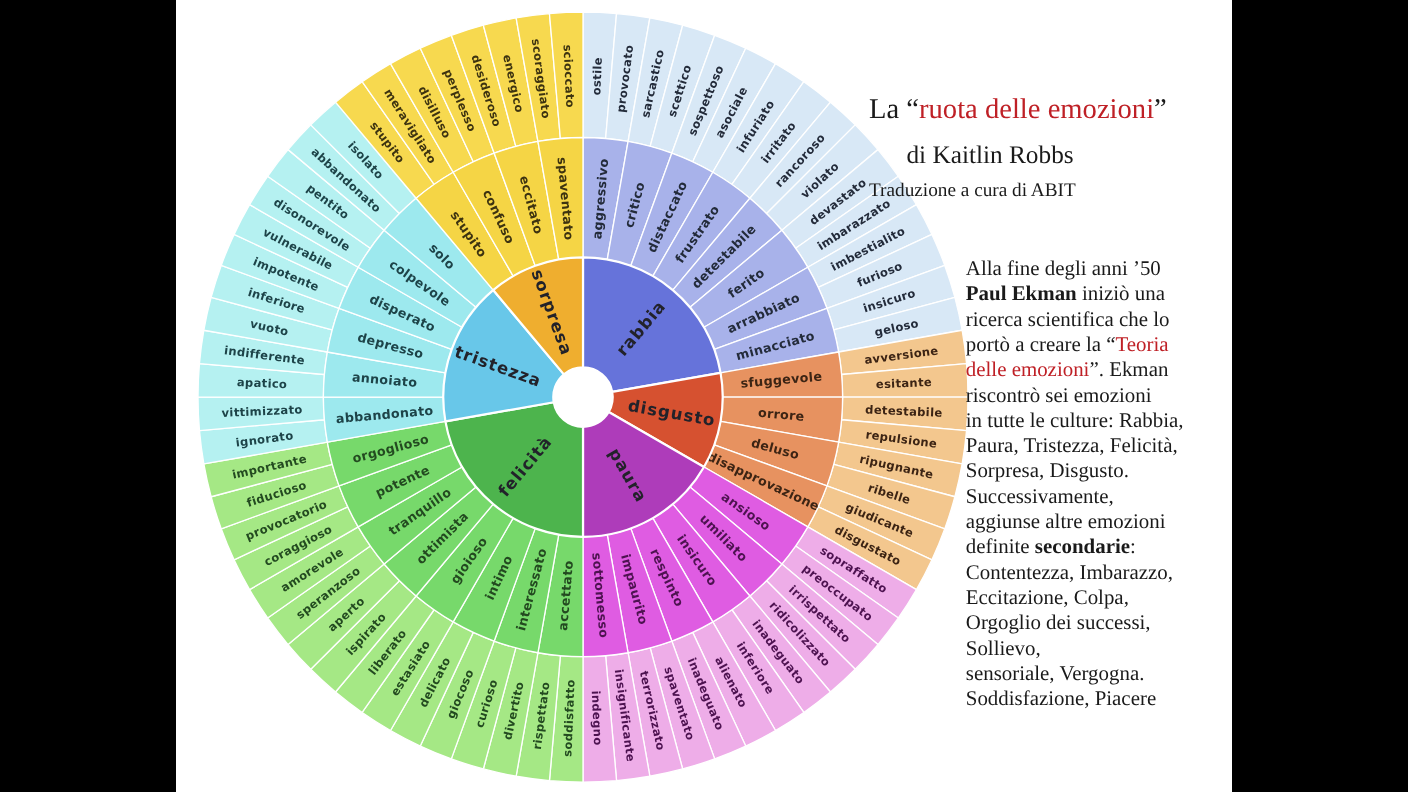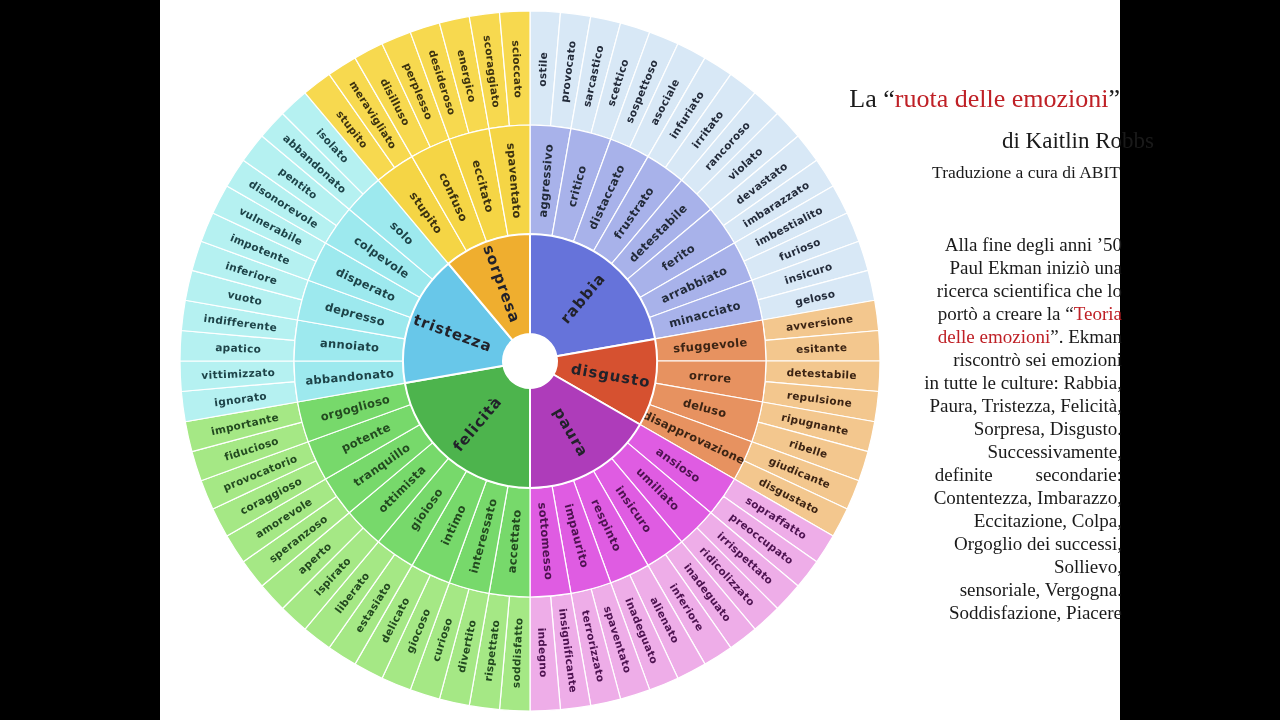--- a/index.html
+++ b/index.html
@@ -4,27 +4,27 @@
 <style>
   html,body{margin:0;padding:0;background:#000;}
   .stage{position:relative;width:1280px;height:720px;background:#000;overflow:hidden;
          font-family:"Liberation Sans",sans-serif;}
   .content-bg{position:absolute;left:160px;top:0;width:960px;height:720px;background:#ffffff;}
   .bar{position:absolute;top:0;height:720px;background:#000;}
   .bar-left{left:0;width:160px;}
   .bar-right{left:1120px;width:160px;}
   svg.wheel{position:absolute;left:0;top:0;}
   .wheel-label{font-family:"DejaVu Sans",sans-serif;font-weight:bold;}
-  .info{position:absolute;color:#1a1a1a;font-family:"Liberation Serif",serif;text-align:right;}
+  .info{position:absolute;color:#1a1a1a;font-family:"Liberation Serif",serif;text-align:left;}
   .title{left:790px;top:84px;width:330px;font-size:26px;line-height:1.15;}
   .byline{left:824px;top:128px;width:330px;font-size:23px;}
   .credit{left:790px;top:162px;width:330px;font-size:17.5px;}
   .paragraph{left:878px;top:233px;width:244px;font-size:19px;line-height:23px;}
   .run-red{color:#bf2026;}
-  .run-bold{font-weight:normal;margin-left:38px;}
+  .run-bold{font-weight:bold;}
 </style>
 </head>
 <body>
 
 <div class="stage">
   <div class="content-bg"></div>
   <div class="bar bar-left"></div>
   <div class="bar bar-right"></div>
 
   <svg class="wheel" id="wheel-svg" width="1280" height="720" viewBox="0 0 1280 720">
@@ -266,20 +266,21 @@
       <div><span>Alla fine degli anni ’50</span></div>
       <div><span class="run-bold">Paul Ekman</span><span> iniziò una</span></div>
       <div><span>ricerca scientifica che lo</span></div>
       <div><span>portò a creare la “</span><span class="run-red">Teoria</span></div>
       <div><span class="run-red">delle emozioni</span><span>”. Ekman</span></div>
       <div><span>riscontrò sei emozioni</span></div>
       <div><span>in tutte le culture: Rabbia,</span></div>
       <div><span>Paura, Tristezza, Felicità,</span></div>
       <div><span>Sorpresa, Disgusto.</span></div>
       <div><span>Successivamente,</span></div>
+      <div><span>aggiunse altre emozioni</span></div>
       <div><span>definite </span><span class="run-bold">secondarie</span><span>:</span></div>
       <div><span>Contentezza, Imbarazzo,</span></div>
       <div><span>Eccitazione, Colpa,</span></div>
       <div><span>Orgoglio dei successi,</span></div>
       <div><span>Sollievo,</span></div>
       <div><span>sensoriale, Vergogna.</span></div>
       <div><span>Soddisfazione, Piacere</span></div>
     </div>
 </div>
 

